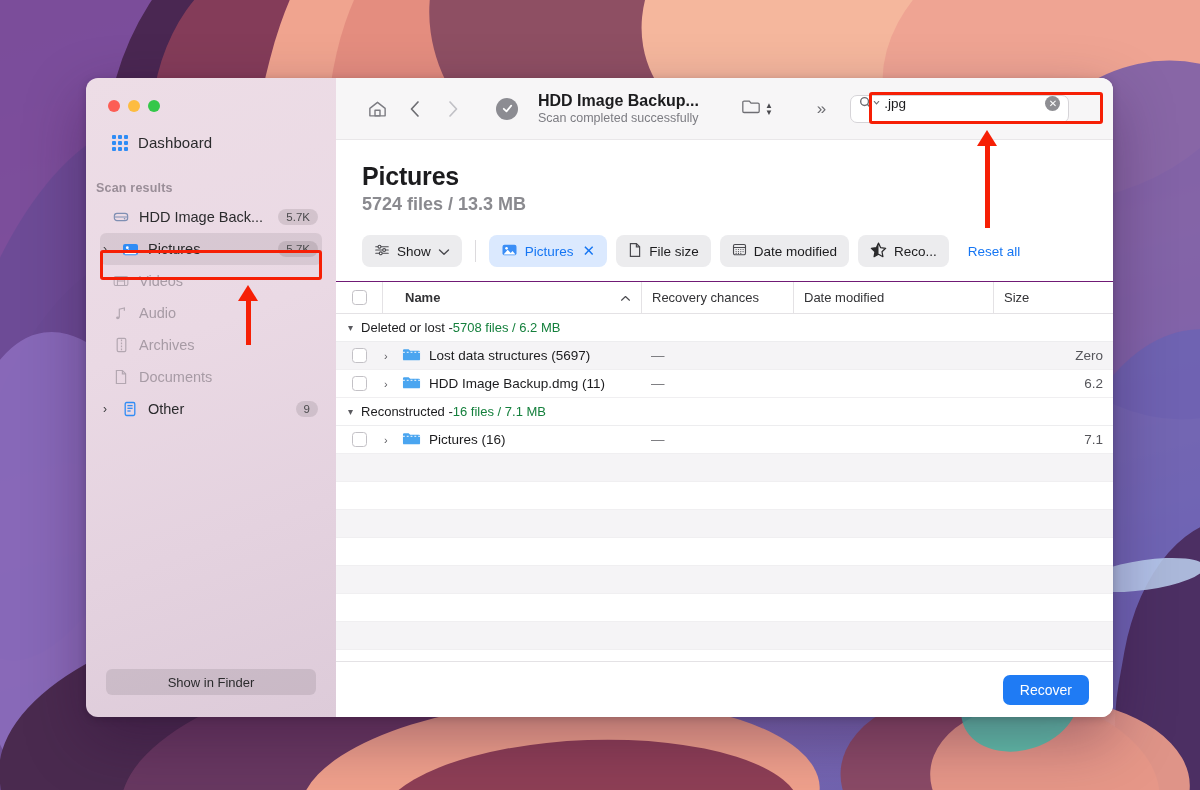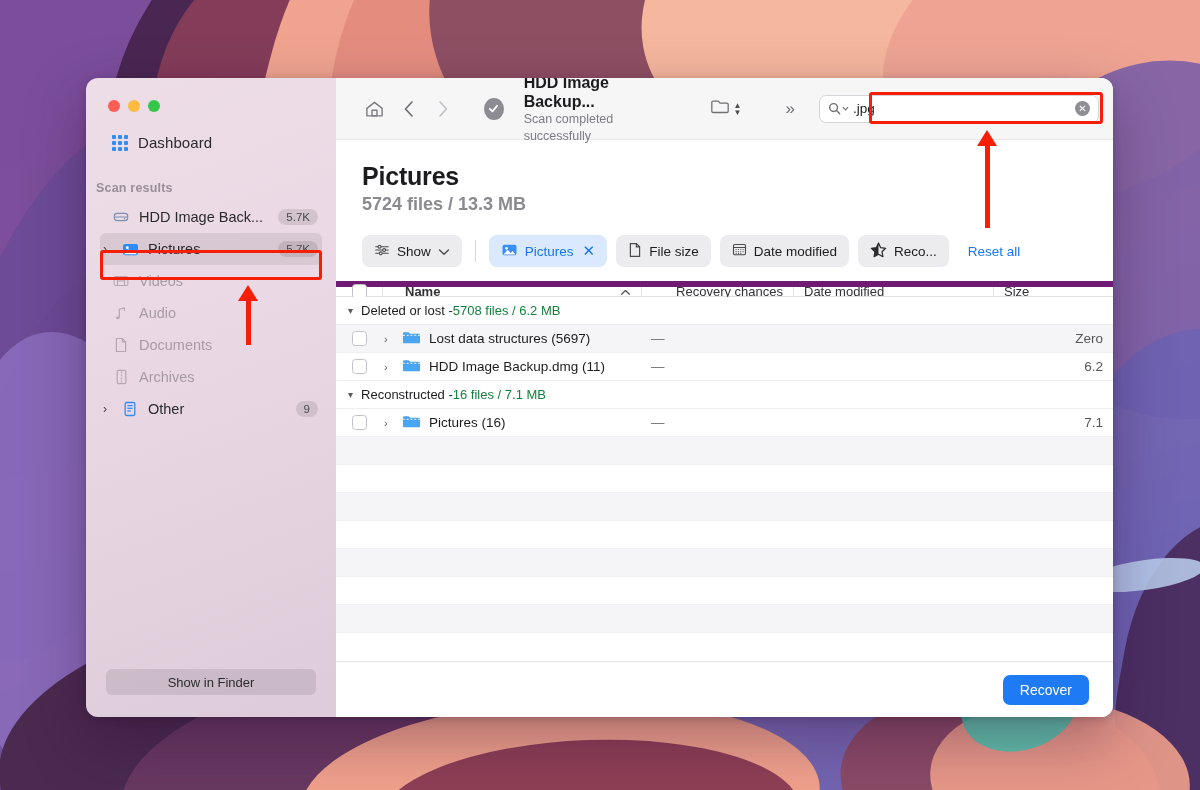--- a/index.html
+++ b/index.html
@@ -130,22 +130,22 @@
   .scan-title-wrap { margin-left:20px; display:flex; flex-direction:column; justify-content:center;}
   .scan-title { font-size:16px; font-weight:bold; color:#1c1c1e; line-height:1.2;}
   .scan-sub { font-size:12.5px; color:#7c7c82; line-height:1.3;}
 
   .folder-stepper { display:flex; align-items:center; gap:4px; margin-left:42px; color:#6e6e73;}
   .stepper-arrows { display:flex; flex-direction:column; font-size:8px; line-height:7px; color:#4a4a4f;}
   .chev-more { margin-left:44px; color:#6e6e73; font-size:17px; letter-spacing:-2px; cursor:pointer;}
 
   #search-wrap { margin-left:26px; position:relative; }
   #search-field {
-    width: 280px; height: 28px; border-radius:7px; background:#fff;
-    border:1px solid #d6d4d8; display:flex; align-items:center; padding: 0 8px; gap:4px;
+    width: 219px; height: 28px; border-radius:7px; background:#fff;
+    border:1px solid #d6d4d8; display:flex; align-items:flex-start; padding: 0 8px; gap:4px;
   }
   .s-mag { color:#6e6e73; font-size:13px; display:flex; align-items:center; gap:1px;}
   #search-text { font-size:13.5px; color:#1c1c1e; flex:1 1 auto; }
   .s-clear { width:15px; height:15px; border-radius:50%; background:#8e8e93; color:#fff;
              font-size:10px; display:flex; align-items:center; justify-content:center; cursor:pointer;}
 
   
   #head-block { padding: 22px 24px 0 26px; }
   #page-title { font-size:25px; font-weight:bold; color:#1c1c1e; letter-spacing:-.2px;}
   #page-sub { font-size:18px; font-weight:bold; color:#8a8a8f; margin-top:3px;}
@@ -153,27 +153,27 @@
   
   #filter-bar { display:flex; align-items:center; gap:9px; padding: 20px 24px 14px 26px; }
   .chip { height:32px; border-radius:8px; background:#ececee; display:flex; align-items:center;
           gap:7px; padding: 0 12px; font-size:13.5px; color:#1c1c1e; cursor:pointer; white-space:nowrap;}
   .chip.active { background:#dbe9fe; color:#1676f3; }
   .chip .x { color:#1676f3; font-size:15px; margin-left:2px; }
   .vsep { width:1px; height:22px; background:#dcdadd; margin: 0 4px; }
   #reset-all { font-size:13.5px; color:#1676f3; margin-left:10px; cursor:pointer;}
 
   
-  #table-head { display:flex; align-items:center; height:16px; border-top:6px solid #701a75;
+  #table-head { display:flex; align-items:center; height:33px; border-top:1px solid #701a75;
                 border-bottom:1px solid #e4e2e5; font-size:13px; color:#333336; }
   .th { padding: 0 10px; display:flex; align-items:center; height:100%; }
   .th.sep { border-left:1px solid #e4e2e5; }
   .col-check { width:46px; flex:0 0 46px; justify-content:center;}
   .col-name  { flex:1 1 auto; font-weight:bold; justify-content:space-between; padding-left:22px;}
-  .col-rec   { width:152px; flex:0 0 152px;justify-content:flex-end;}
+  .col-rec   { width:152px; flex:0 0 152px;}
   .col-date  { width:200px; flex:0 0 200px;}
   .col-size  { width:120px; flex:0 0 120px;}
 
   .cbox { width:15px; height:15px; border-radius:3.5px; border:1px solid #c3c1c6; background:#fff;}
 
   #rows { flex:1 1 auto; overflow:hidden; }
   .group-row { height:28px; display:flex; align-items:center; font-size:13px; color:#1c1c1e;
                padding-left:12px; background:#fff; border-bottom:1px solid #ededef;}
   .group-row .tw { color:#5a5a5f; margin-right:8px; font-size:10px;}
   .group-row .gmeta { color:#15803d; margin-left:0;}
@@ -299,36 +299,36 @@
           <svg width="14" height="15" viewBox="0 0 14 16" fill="none" stroke="#b3a7b1" stroke-width="1.3">
             <path d="M5.2 12.3 V3.4 L10.6 2.1 V5"></path>
             <ellipse cx="3.6" cy="12.6" rx="1.9" ry="1.5" fill="#b3a7b1" stroke="none"></ellipse>
           </svg>
         </span>
         <span class="nav-label">Audio</span>
       </div>
 
       <div class="nav-item dim">
         <span class="nav-ico">
+          <svg width="13" height="16" viewBox="0 0 13 16" fill="none" stroke="#b3a7b1" stroke-width="1.2">
+            <rect x="2.2" y="1.4" width="8.6" height="13.2" rx="1.3"></rect>
+            <line x1="6.5" y1="2.6" x2="6.5" y2="13.4" stroke-dasharray="1.6 1.4"></line>
+          </svg>
+        </span>
+        <span class="nav-label">Archives</span>
+      </div>
+
+      <div class="nav-item dim">
+        <span class="nav-ico">
           <svg width="14" height="16" viewBox="0 0 14 16" fill="none" stroke="#b3a7b1" stroke-width="1.2">
             <path d="M2.4 1.5 h6 l3.2 3.2 v9.8 h-9.2 z"></path>
             <path d="M8.4 1.5 v3.3 h3.2"></path>
           </svg>
         </span>
         <span class="nav-label">Documents</span>
-      </div>
-
-      <div class="nav-item dim">
-        <span class="nav-ico">
-          <svg width="13" height="16" viewBox="0 0 13 16" fill="none" stroke="#b3a7b1" stroke-width="1.2">
-            <rect x="2.2" y="1.4" width="8.6" height="13.2" rx="1.3"></rect>
-            <line x1="6.5" y1="2.6" x2="6.5" y2="13.4" stroke-dasharray="1.6 1.4"></line>
-          </svg>
-        </span>
-        <span class="nav-label">Archives</span>
       </div>
 
       <div class="nav-item">
         <span class="disc">›</span>
         <span class="nav-ico">
           <svg width="14" height="16" viewBox="0 0 14 16" fill="none" stroke="#2f8cf5" stroke-width="1.3">
             <rect x="2.2" y="1.5" width="9.6" height="13" rx="1.4"></rect>
             <line x1="4.4" y1="4.6" x2="9.6" y2="4.6"></line>
             <line x1="4.4" y1="7.3" x2="9.6" y2="7.3"></line>
             <line x1="4.4" y1="10" x2="7.6" y2="10"></line>

